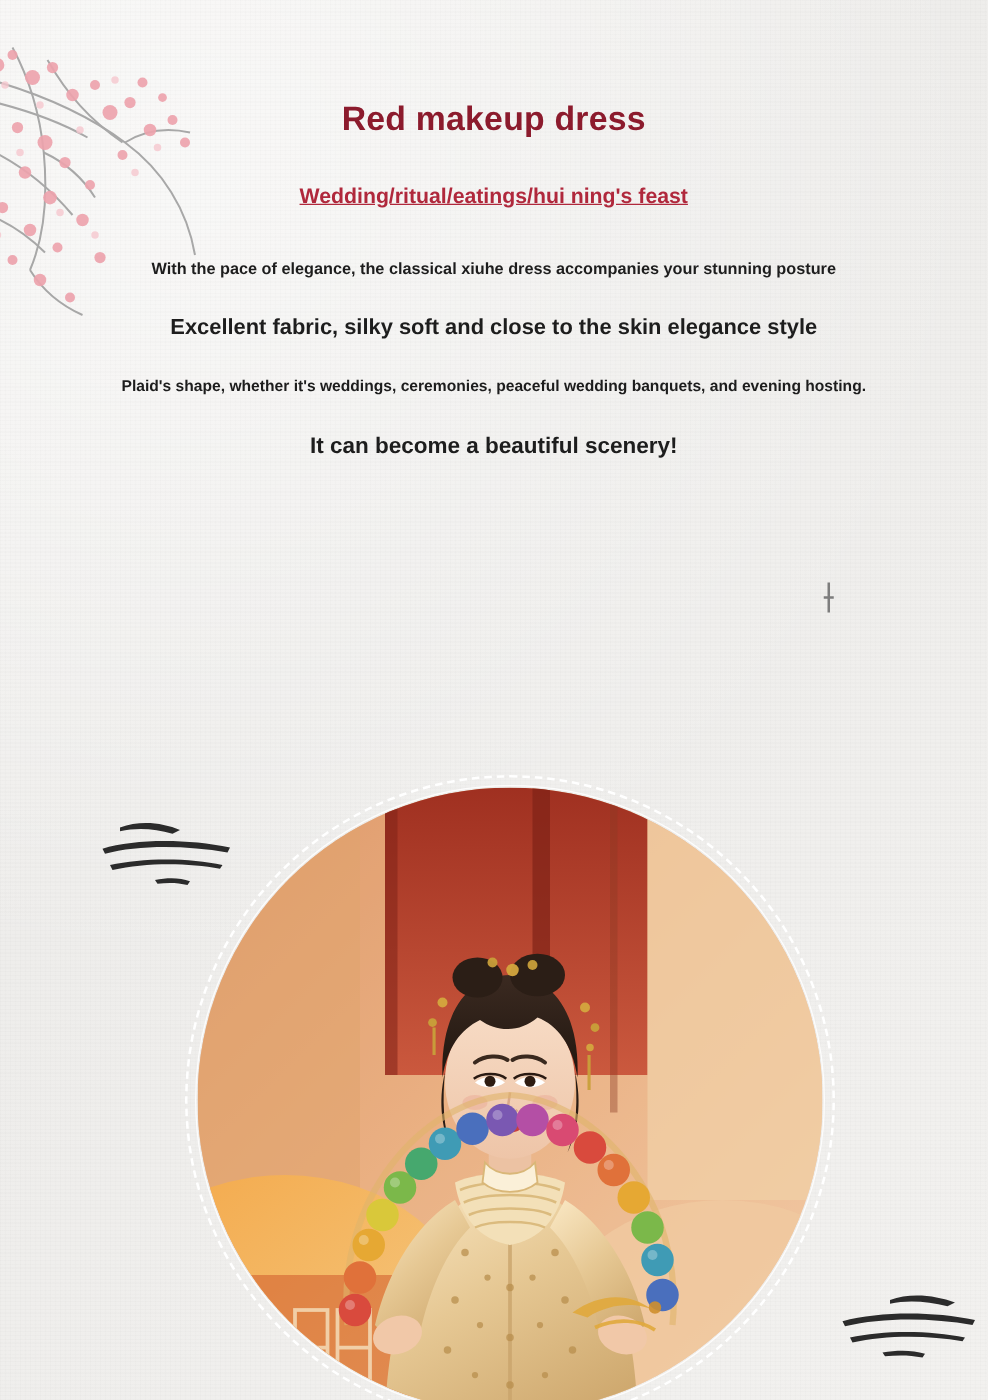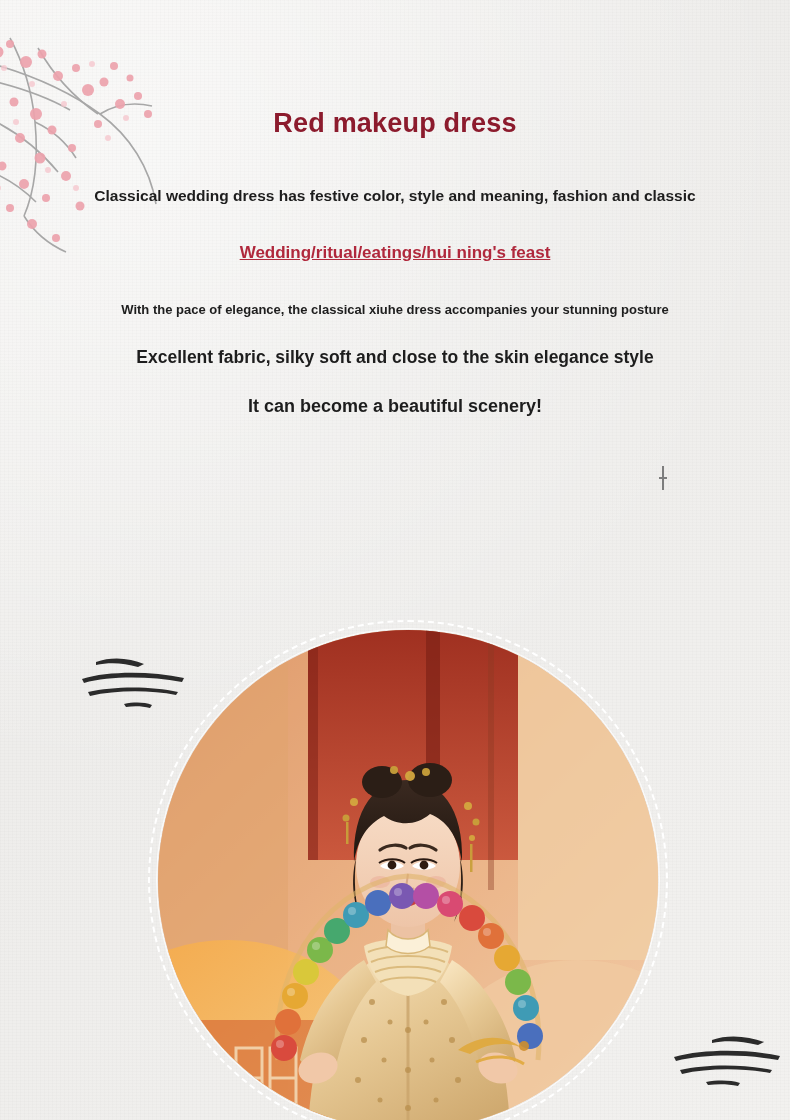--- a/index.html
+++ b/index.html
@@ -47,21 +47,21 @@
   
   .content {
     position: absolute;
     left: 0;
     top: 0;
     width: 790px;
     text-align: center;
   }
   .title {
     margin: 0;
-    padding-top: 108px;
+    padding-top: 80px;
     font-size: 27px;
     font-weight: bold;
     color: #8c1b2d;
     letter-spacing: 0.2px;
   }
   .line {
     margin: 0;
     color: #1d1d1d;
     line-height: 1.4;
   }
@@ -188,24 +188,24 @@
         <circle cx="68" cy="152" r="3"></circle>
       <circle cx="96" cy="170" r="3"></circle>
         <circle cx="18" cy="170" r="3"></circle>
       <circle cx="128" cy="120" r="3"></circle>
         <circle cx="146" cy="100" r="3"></circle>
     </g>
   </svg>
 
   <div class="content">
     <h1 class="title">Red makeup dress</h1>
-    <p class="line l1">Classical wedding dress has festive color, style and meaning, fashion and classic</p>
     <p class="line l2">Wedding/ritual/eatings/hui ning's feast</p>
     <p class="line l3">With the pace of elegance, the classical xiuhe dress accompanies your stunning posture</p>
     <p class="line l6">Excellent fabric, silky soft and close to the skin elegance style</p>
+    <p class="line l7">Plaid's shape, whether it's weddings, ceremonies, peaceful wedding banquets, and evening hosting.</p>
     <p class="line l8">It can become a beautiful scenery!</p>
   </div>
 
   <div class="tick-1"></div>
 
   <svg class="ornament orn-left" width="110" height="62" viewBox="0 0 110 62">
     <g fill="#2b2b2b">
       <path d="M18,10 C34,4 52,6 66,12 L60,15 C46,11 32,10 18,13 Z"></path>
       <path d="M4,27 C30,19 72,19 106,26 L104,30 C70,24 32,24 6,31 Z"></path>
       <path d="M10,40 C36,34 74,34 100,40 L98,43 C72,38 38,38 12,44 Z"></path>

